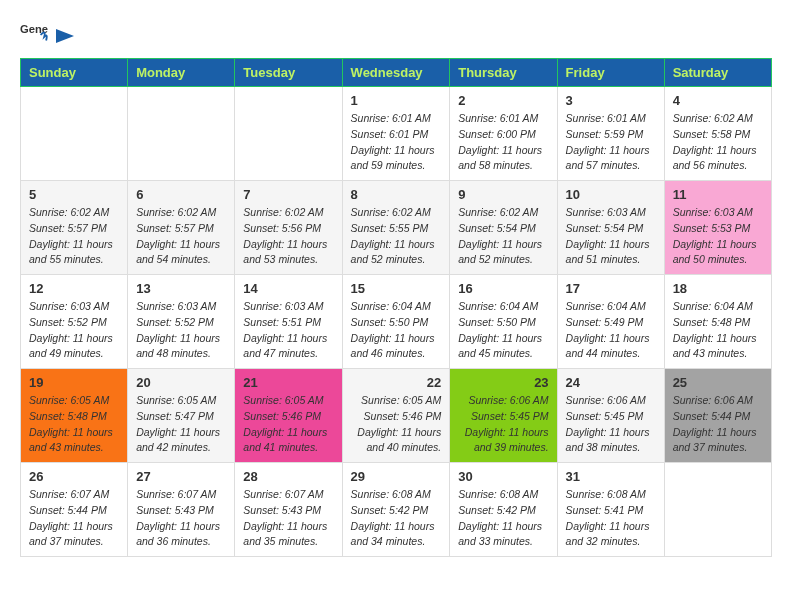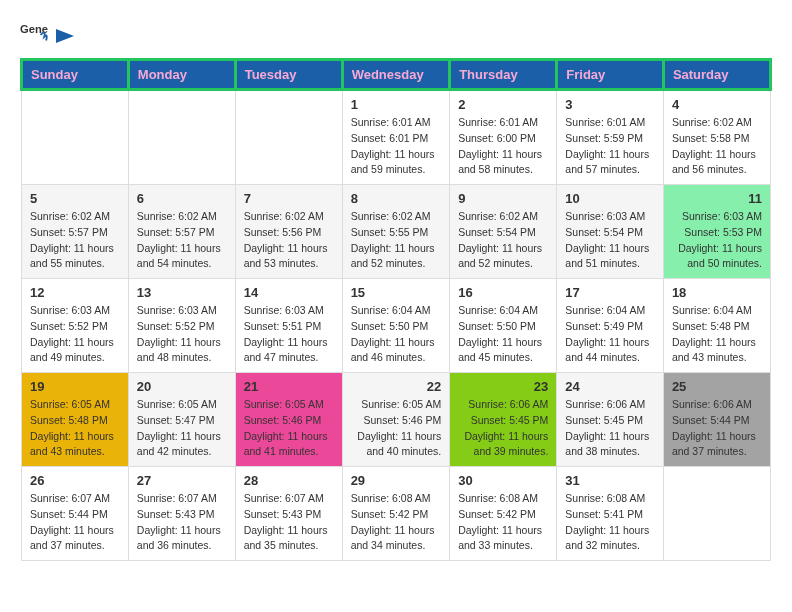--- a/index.html
+++ b/index.html
@@ -38,26 +38,26 @@
       font-size: 16px;
       color: #444;
     }
     .calendar {
       width: 100%;
       border-collapse: collapse;
       border: 1px solid #ccc;
     }
     .calendar th {
       background-color: #1a5fa8;
-      color: #f9a8d4;
+      color: #bef264;
       text-align: left;
       padding: 6px 8px;
       font-size: 13px;
       font-weight: bold;
-      border: 3px solid #22c55e;
+      border: 1px solid #22c55e;
       margin-left: 20px;
     }
     .calendar td {
       vertical-align: top;
       padding: 6px 8px;
       border: 1px solid #ddd;
       width: 108px;
       min-height: 90px;
       font-size: 11px;
       color: #333;
@@ -69,20 +69,21 @@
     .day-number {
       font-size: 13px;
       font-weight: bold;
       display: block;
       margin-bottom: 3px;
     }
     .day-info {
       font-size: 10.5px;
       line-height: 1.5;
       color: #333;
+      font-style: italic;
     }
     .empty-cell {
       background: #fff !important;
     }
   </style>
 </head>
 <body>
 
 <div class="header-section">
   <div class="logo">
@@ -198,21 +199,21 @@
         </div>
       </td>
         <td style="background: rgb(245, 245, 245);">
         <span class="day-number">10</span>
         <div class="day-info">
           <span>Sunrise: 6:03 AM</span><br>
           <span>Sunset: 5:54 PM</span><br>
           <span>Daylight: 11 hours and 51 minutes.</span>
         </div>
       </td>
-        <td style="background: #86efac; text-align: right;">
+        <td style="background: #f9a8d4;">
         <span class="day-number">11</span>
         <div class="day-info">
           <span>Sunrise: 6:03 AM</span><br>
           <span>Sunset: 5:53 PM</span><br>
           <span>Daylight: 11 hours and 50 minutes.</span>
         </div>
       </td>
       </tr>
       <tr>
         <td>
@@ -266,21 +267,21 @@
         <td>
         <span class="day-number">18</span>
         <div class="day-info">
           <span>Sunrise: 6:04 AM</span><br>
           <span>Sunset: 5:48 PM</span><br>
           <span>Daylight: 11 hours and 43 minutes.</span>
         </div>
       </td>
       </tr>
       <tr>
-        <td style="background: #eab308;">
+        <td style="background: #f97316;">
         <span class="day-number">19</span>
         <div class="day-info">
           <span>Sunrise: 6:05 AM</span><br>
           <span>Sunset: 5:48 PM</span><br>
           <span>Daylight: 11 hours and 43 minutes.</span>
         </div>
       </td>
         <td style="background: rgb(245, 245, 245);">
         <span class="day-number">20</span>
         <div class="day-info">

